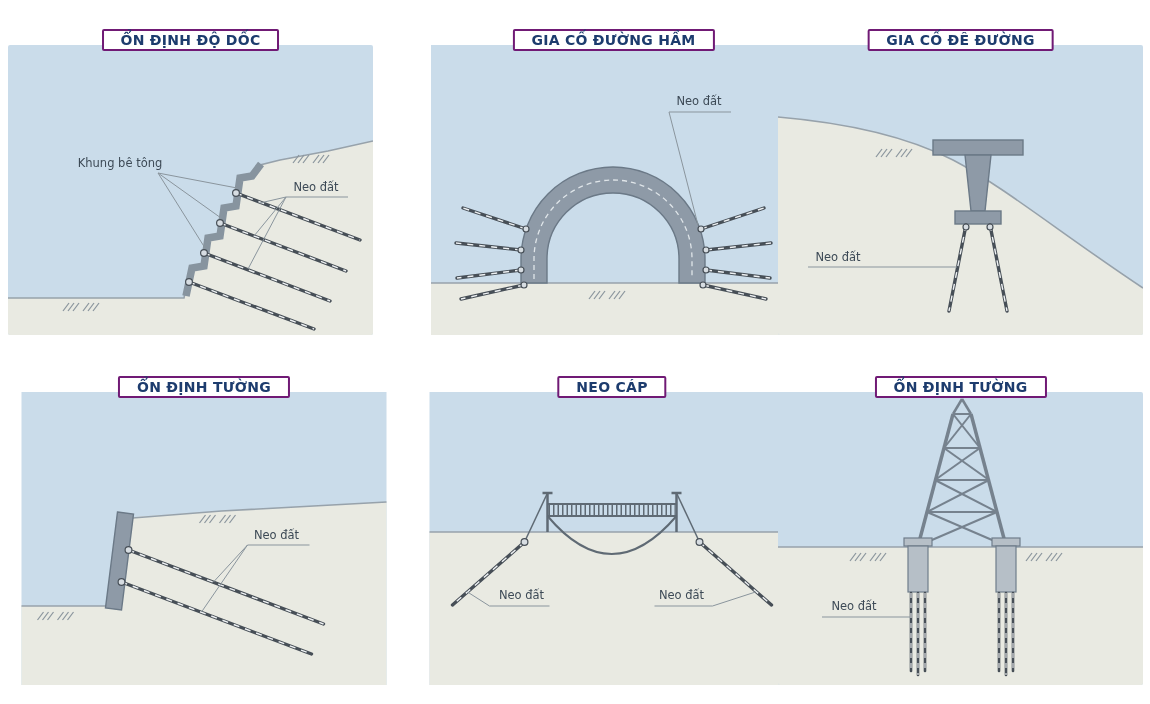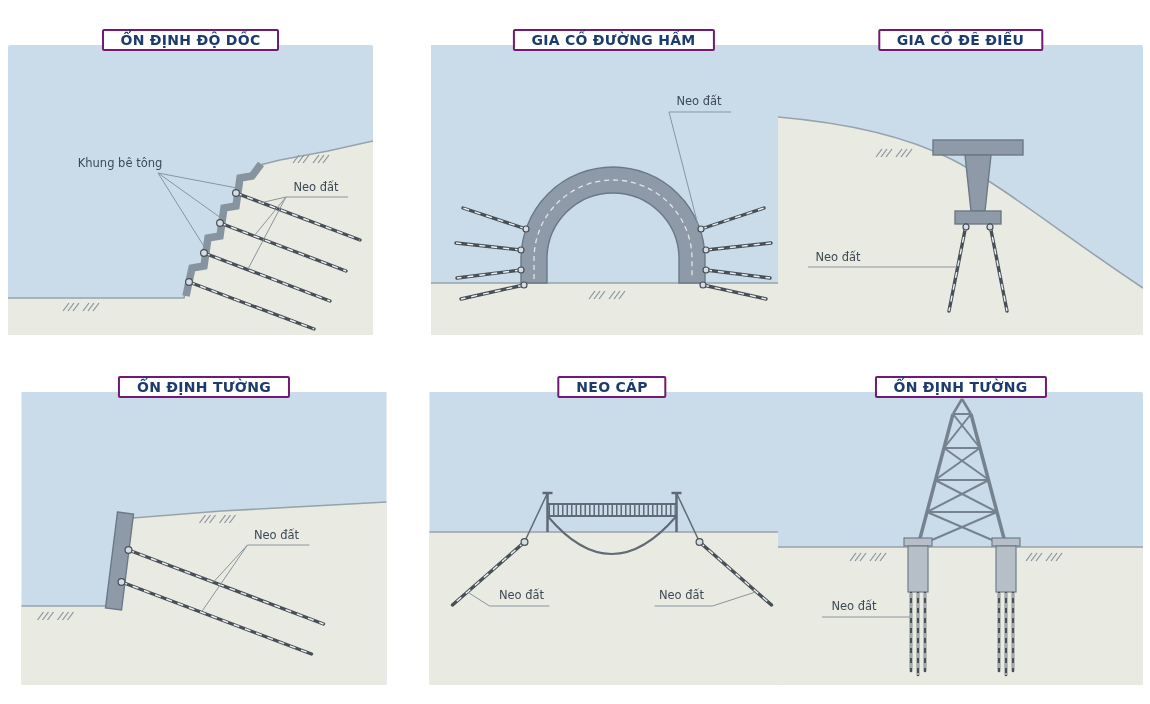--- a/index.html
+++ b/index.html
@@ -159,21 +159,21 @@
       <g>
         <text class="lbl" x="268" y="60" text-anchor="middle">Neo đất</text>
         <line class="leader" x1="238" y1="67" x2="300" y2="67"></line>
         <line class="leader" x1="238" y1="67" x2="267" y2="180"></line>
       </g>
       <use href="#hatch6" x="158" y="246"></use>
     </svg>
   </div>
 
   <div class="panel" style="left:778px;top:45px;width:365px;height:290px;">
-    <div class="title-box">GIA CỐ ĐÊ ĐIỀU</div>
+    <div class="title-box">GIA CỐ ĐÊ ĐƯỜNG</div>
     <svg class="panel-art" viewBox="0 0 365 290">
       <rect class="sky" x="0" y="0" width="365" height="290"></rect>
       <path class="ground" d="M0,72 C70,78 130,92 175,115 C225,141 285,190 365,243 L365,290 L0,290 Z"></path>
       <path class="surface" d="M0,72 C70,78 130,92 175,115 C225,141 285,190 365,243"></path>
       <g>
         <rect class="structure" x="155" y="95" width="90" height="15"></rect>
         <polygon class="structure" points="187,110 213,110 207,166 193,166"></polygon>
         <rect class="structure" x="177" y="166" width="46" height="13"></rect>
       </g>
       <g>

